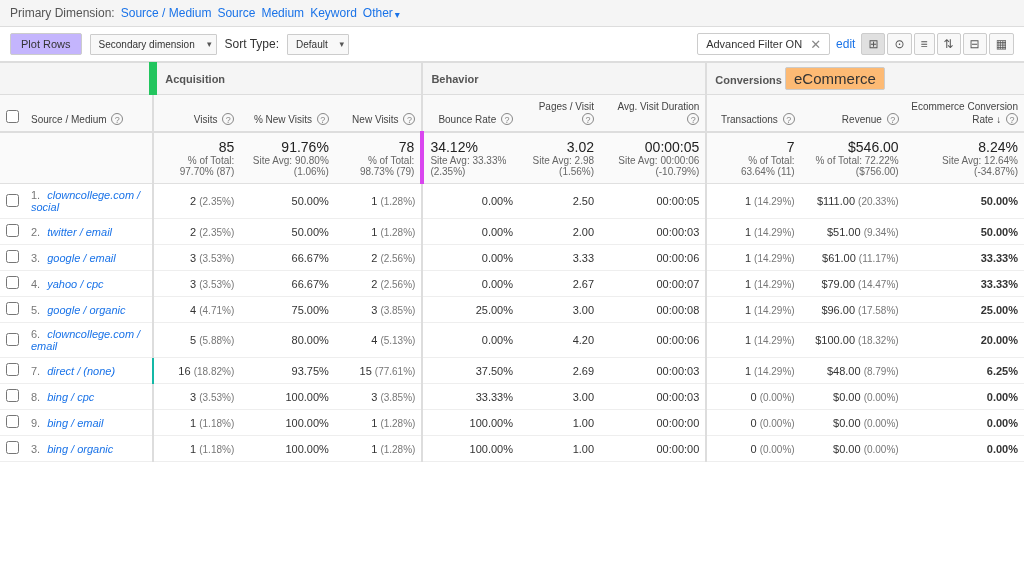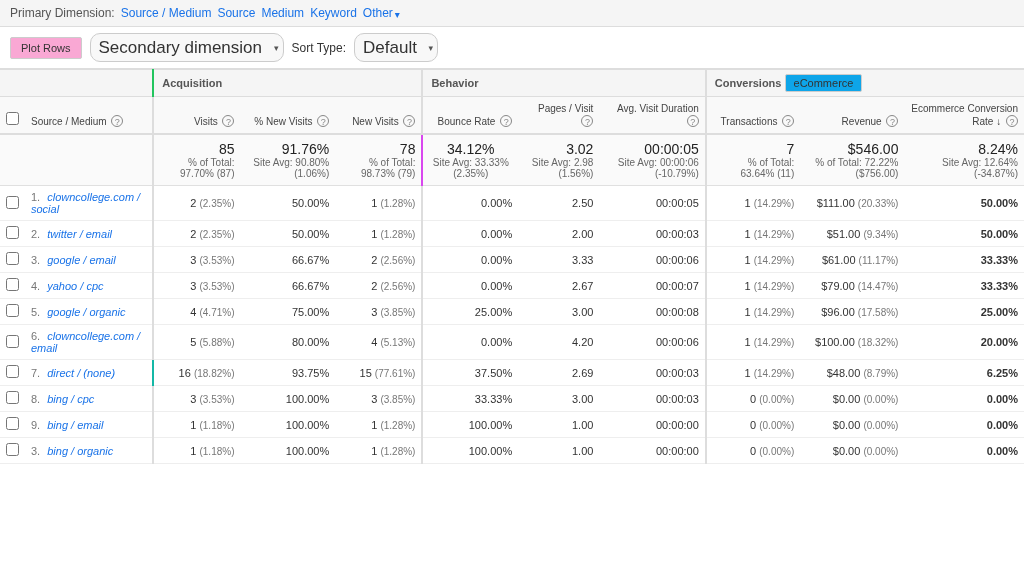--- a/index.html
+++ b/index.html
@@ -22,38 +22,38 @@
     .toolbar {
       background: #fff;
       border-bottom: 1px solid #ddd;
       padding: 6px 10px;
       display: flex;
       align-items: center;
       gap: 8px;
     }
     .btn-outline {
       border: 1px solid #ccc;
-      background: #f9a8d4;
+      background: #c4b5fd;
       padding: 4px 10px;
       border-radius: 2px;
       font-size: 11px;
       cursor: pointer;
       color: #333;
     }
     .select-wrap {
       position: relative;
       display: inline-flex;
       align-items: center;
     }
     .select-wrap select {
       border: 1px solid #ccc;
       background: #f8f8f8;
       padding: 4px 20px 4px 8px;
-      border-radius: 10px;
-      font-size: 17px;
+      border-radius: 1px;
+      font-size: 10px;
       appearance: none;
       cursor: pointer;
       color: #333;
     }
     .select-wrap .chevron-down {
       position: absolute;
       right: 5px;
       font-size: 9px;
       pointer-events: none;
       color: #555;
@@ -141,24 +141,24 @@
     tbody tr.data-row td.right-col {
       text-align: right;
     }
     .row-link { color: #1a73e8; text-decoration: none; font-style: italic; }
     .row-num { color: #777; margin-right: 4px; }
     .pct { color: #777; font-size: 10px; }
     td.check-col { width: 20px; text-align: center; }
     input[type="checkbox"] { cursor: pointer; }
     .conversions-tab-btn {
       border: 1px solid #ccc;
-      background: #0ea5e9;
+      background: #fdba74;
       padding: 2px 8px;
       border-radius: 2px;
-      font-size: 11px;
+      font-size: 15px;
       cursor: pointer;
       color: #333;
     }
     .help-icon {
       display: inline-block;
       width: 12px;
       height: 12px;
       border-radius: 50%;
       border: 1px solid #888;
       color: #888;
@@ -192,29 +192,44 @@
     </select>
     <span class="chevron-down">▾</span>
   </div>
   <span>Sort Type:</span>
   <div class="select-wrap">
     <select>
       <option>Default</option>
     </select>
     <span class="chevron-down">▾</span>
   </div>
+  <div class="toolbar-right">
+    <div class="filter-input-wrap">
+      <span>Advanced Filter ON</span>
+      <span class="x-btn">✕</span>
+    </div>
+    <a class="edit-link" href="#">edit</a>
+    <div class="view-icons">
+      <button class="view-icon-btn active">⊞</button>
+      <button class="view-icon-btn">⊙</button>
+      <button class="view-icon-btn">≡</button>
+      <button class="view-icon-btn">⇅</button>
+      <button class="view-icon-btn">⊟</button>
+      <button class="view-icon-btn">▦</button>
+    </div>
+  </div>
 </div>
 
 <div class="table-container">
   <table>
     <thead>
 
       <tr class="group-header">
         <td colspan="2"></td>
-        <td colspan="3" style="border-left:2px solid #22c55e;">
+        <td colspan="3" style="border-left:8px solid #22c55e;">
           <span>Acquisition</span>
         </td>
         <td colspan="3" style="border-left:2px solid #ddd;">
           <span>Behavior</span>
         </td>
         <td colspan="3" style="border-left:2px solid #ddd;">
           <span>Conversions</span>
           <button class="conversions-tab-btn">eCommerce</button>
         </td>
       </tr>
@@ -276,21 +291,21 @@
           <div class="sub-val">% of Total: 97.70% (87)</div>
         </td>
         <td style="text-align:right;">
           <div class="main-val">91.76%</div>
           <div class="sub-val">Site Avg: 90.80% (1.06%)</div>
         </td>
         <td style="text-align:right;">
           <div class="main-val">78</div>
           <div class="sub-val">% of Total: 98.73% (79)</div>
         </td>
-        <td style="border-left:2px solid #d946ef; text-align:center;">
+        <td style="border-left:4px solid #d946ef; text-align:left;">
           <div class="main-val">34.12%</div>
           <div class="sub-val">Site Avg: 33.33% (2.35%)</div>
         </td>
         <td style="text-align:right;">
           <div class="main-val">3.02</div>
           <div class="sub-val">Site Avg: 2.98 (1.56%)</div>
         </td>
         <td style="text-align:right;">
           <div class="main-val">00:00:05</div>
           <div class="sub-val">Site Avg: 00:00:06 (-10.79%)</div>

